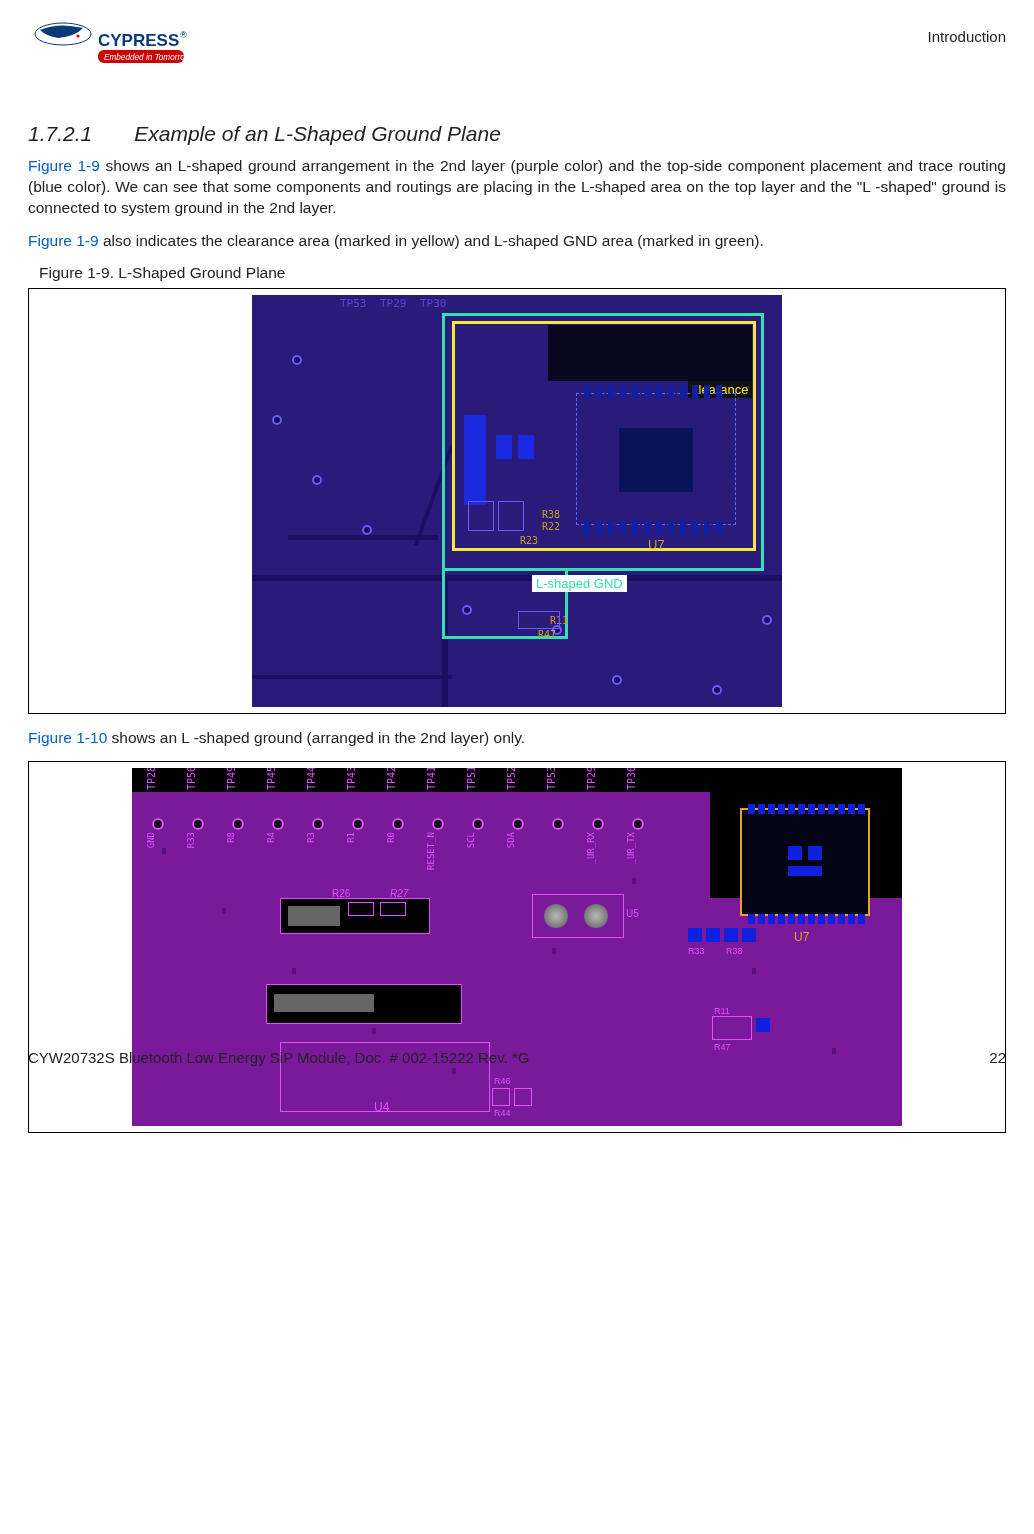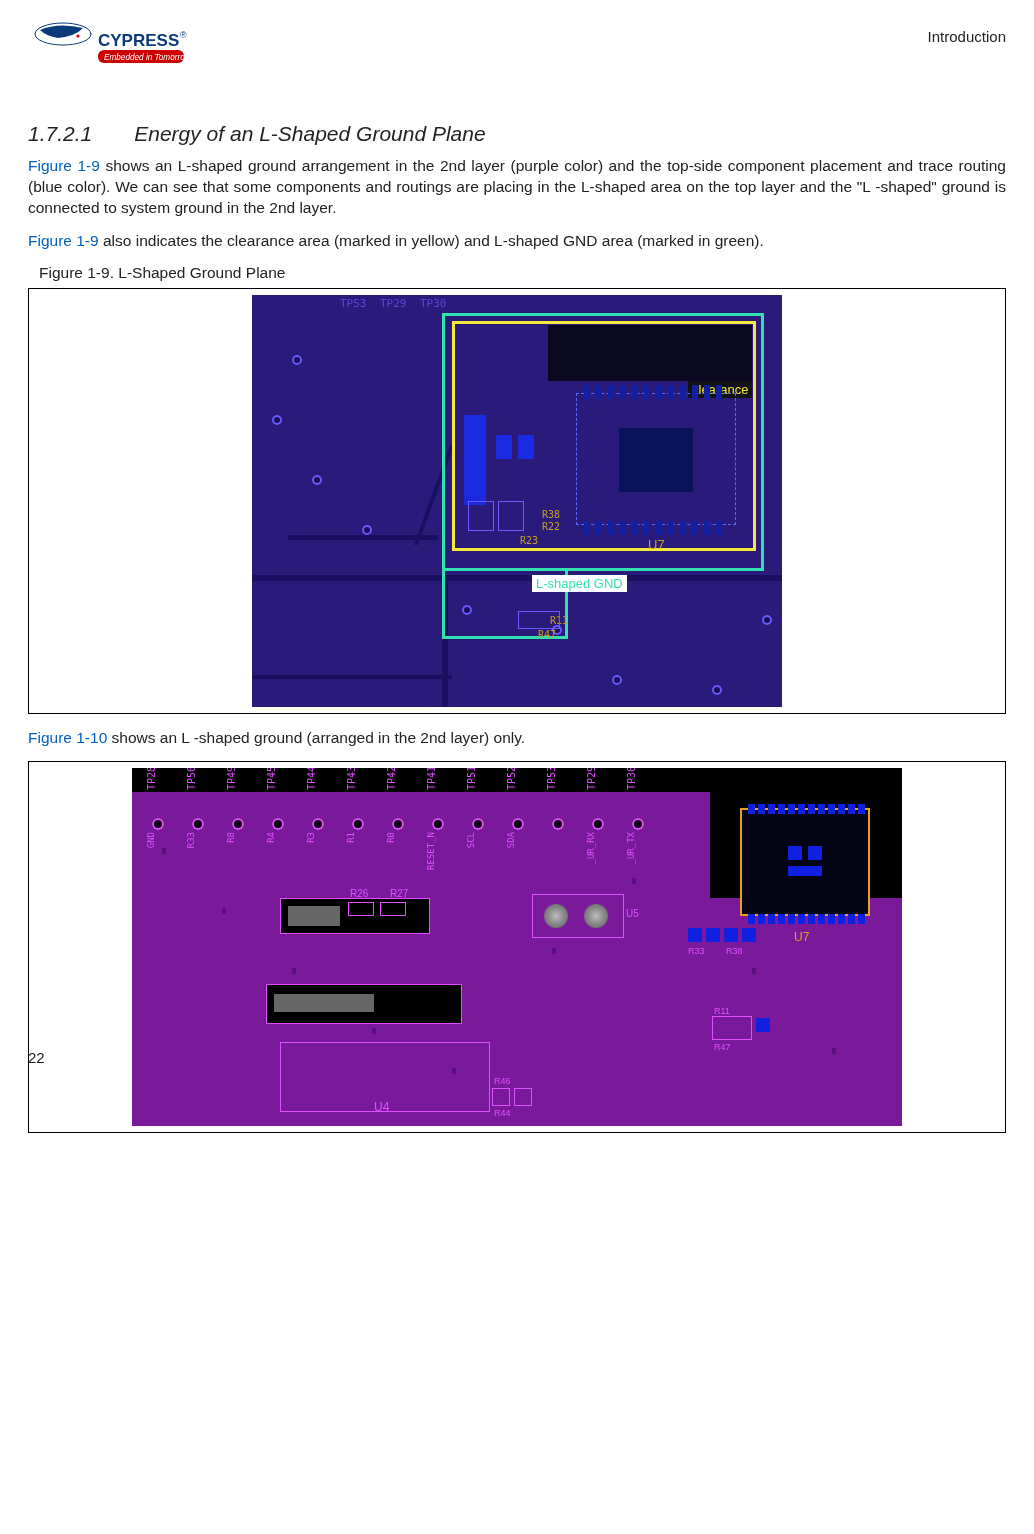--- a/index.html
+++ b/index.html
@@ -63,21 +63,21 @@
       <text x="70" y="26" font-family="Arial" font-size="17" font-weight="bold" fill="#0a3a7a">CYPRESS</text>
       <text x="152" y="18" font-size="9" fill="#0a3a7a">®</text>
       <rect x="70" y="30" width="86" height="13" rx="6" fill="#c00"></rect>
       <text x="76" y="40" font-size="8.2" font-style="italic" fill="#fff">Embedded in Tomorrow™</text>
     </svg>
     <div class="intro">Introduction</div>
   </div>
 
   <div class="sec-row">
     <div class="sec-num">1.7.2.1</div>
-    <div class="sec-title">Energy of an L-Shaped Ground Plane</div>
+    <div class="sec-title">Example of an L-Shaped Ground Plane</div>
   </div>
 
   <p class="body para">
     <span class="link">Figure 1-9</span><span> shows an L-shaped ground arrangement in the 2nd layer (purple color) and the top-side component placement and trace routing (blue color). We can see that some components and routings are placing in the L-shaped area on the top layer and the "L -shaped" ground is connected to system ground in the 2nd layer.</span>
   </p>
 
   <p class="body para">
     <span class="link">Figure 1-9</span><span> also indicates the clearance area (marked in yellow) and L-shaped GND area (marked in green).</span>
   </p>
 
@@ -272,33 +272,34 @@
       <div class="grey" style="left:142px; top:226px; width:100px; height:18px;"></div>
 
       <div class="outline" style="left:148px; top:274px; width:210px; height:70px;"></div>
       <div class="mu7" style="left:242px; top:332px; color:#e050ff;">U4</div>
 
       <div class="outline" style="left:400px; top:126px; width:92px; height:44px;"></div>
       <div style="position:absolute; left:412px; top:136px; width:24px; height:24px; border-radius:50%; background:radial-gradient(circle,#bbb,#555);"></div>
       <div style="position:absolute; left:452px; top:136px; width:24px; height:24px; border-radius:50%; background:radial-gradient(circle,#bbb,#555);"></div>
       <div class="mu7" style="left:494px; top:140px; color:#e050ff; font-size:10px;">U5</div>
 
-      <div class="mu7" style="left:218px; top:120px; color:#e050ff; font-size:10px;">R26</div>
-      <div class="mu7" style="left:258px; top:120px; color:#e050ff; font-size:10px;">R27</div>
+      <div class="mu7" style="left:200px; top:120px; color:#e050ff; font-size:10px;">R26</div>
+      <div class="mu7" style="left:258px; top:120px; color:#e050ff; font-size:10px;font-style:italic;">R27</div>
       <div class="mu7" style="left:556px; top:178px; color:#e050ff; font-size:9px;">R33</div>
       <div class="mu7" style="left:594px; top:178px; color:#e050ff; font-size:9px;">R38</div>
 
       <div class="outline" style="left:580px; top:248px; width:40px; height:24px;"></div>
       <div class="smallpad" style="left:624px; top:250px;"></div>
       <div class="mu7" style="left:582px; top:238px; color:#e050ff; font-size:9px;">R11</div>
       <div class="mu7" style="left:582px; top:274px; color:#e050ff; font-size:9px;">R47</div>
 
       <div class="outline" style="left:360px; top:320px; width:18px; height:18px;"></div>
       <div class="outline" style="left:382px; top:320px; width:18px; height:18px;"></div>
       <div class="mu7" style="left:362px; top:308px; color:#e050ff; font-size:9px;">R46</div>
       <div class="mu7" style="left:362px; top:340px; color:#e050ff; font-size:9px;">R44</div>
     </div>
   </div>
 
   <div class="footer">
+    <span>CYW20732S Bluetooth Low Energy SiP Module, Doc. # 002-15222 Rev. *G</span>
     <span>22</span>
   </div>
 </div>
 
 </body></html>

